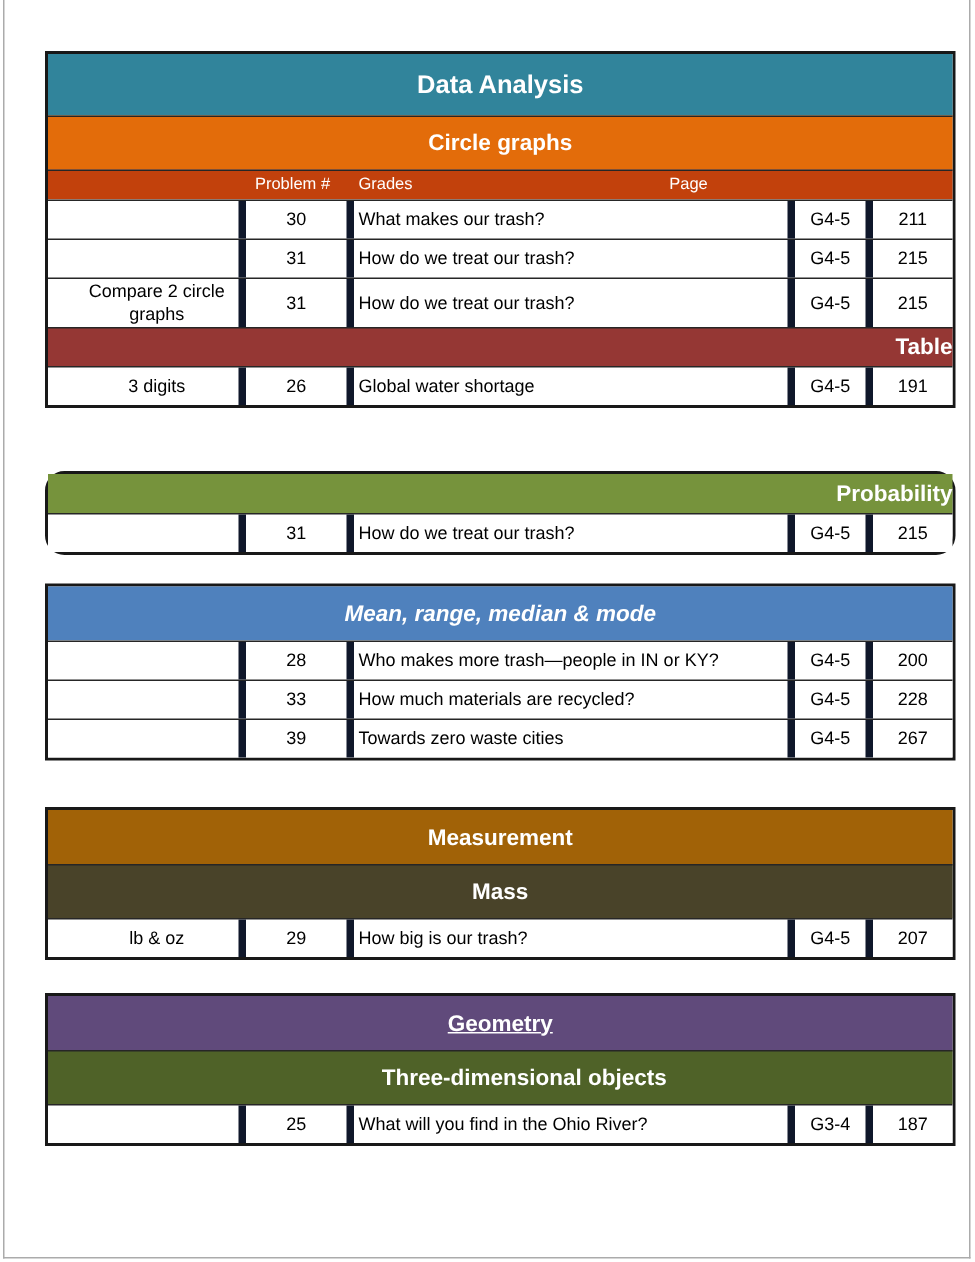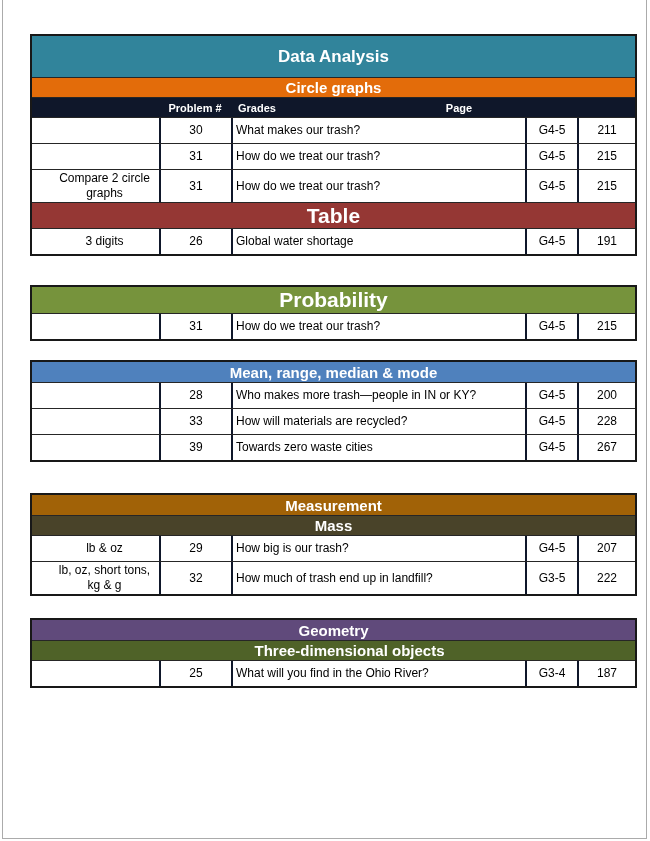--- a/index.html
+++ b/index.html
@@ -33,69 +33,68 @@
     top: 34px;
     width: 607px;
   }
   .table-section {
     border: 2px solid #181818;
     box-sizing: border-box;
     width: 607px;
     background: #ffffff;
   }
   
-  .table-section:nth-of-type(2) { margin-top: 29px; }
+  .table-section:nth-of-type(2) { margin-top: 42px; border-radius: 13px; }
   .table-section:nth-of-type(3) { margin-top: 19px; }
   .table-section:nth-of-type(4) { margin-top: 31px; }
   .table-section:nth-of-type(5) { margin-top: 22px; }
 
   .table-section > div + div { border-top: 1px solid #262626; }
 
   .band {
     display: flex;
     align-items: center;
     justify-content: center;
     color: #ffffff;
     font-weight: bold;
     box-sizing: border-box;
   }
   .band.level1 { height: 41px; font-size: 17px; }
-  .band.level2 { height: 20px; font-size: 15px; }
-  .band.level3 { height: 26px; font-size: 21px; }
+  .band.level2 { height: 36px; font-size: 15px; }
+  .band.level3 { height: 26px; font-size: 15px; justify-content: flex-end; }
 
   .colheader {
     display: flex;
-    background: #0f172a;
+    background: #c2410c;
     color: #ffffff;
-    font-weight: bold;
+    font-weight: normal;
     font-size: 11px;
     height: 20px;
     box-sizing: border-box;
-    align-items: flex-end;
   }
   .colheader .cell { border-left: none; }
 
   .row {
     display: flex;
     min-height: 26px;
     background: #ffffff;
     color: #000000;
     font-size: 12px;
     box-sizing: border-box;
   }
   .cell {
     display: flex;
     align-items: center;
     justify-content: center;
     text-align: center;
     box-sizing: border-box;
     padding: 1px 2px;
     line-height: 1.25;
   }
-  .row .cell + .cell { border-left: 2px solid #0f172a; }
+  .row .cell + .cell { border-left: 5px solid #0f172a; }
   .c0 { width: 127px; padding-left: 20px; }
   .c1 { width: 72px; }
   .c2 { width: 294px; justify-content: flex-start; text-align: left; padding-left: 3px; }
   .colheader .c2 { justify-content: center; text-align: center; }
   .c3 { width: 52px; }
   .c4 { flex: 1; }
 </style>
 </head>
 <body>
 
@@ -153,34 +152,34 @@
         </div>
         <div class="row">
           <div class="cell c0"></div>
           <div class="cell c1">31</div>
           <div class="cell c2">How do we treat our trash?</div>
           <div class="cell c3">G4-5</div>
           <div class="cell c4">215</div>
         </div>
       </div>
       <div class="table-section">
-        <div class="band level2" style="background: rgb(79, 129, 189);">
+        <div class="band level2" style="background: rgb(79, 129, 189); font-style: italic;">
           <span>Mean, range, median &amp; mode</span>
         </div>
         <div class="row">
           <div class="cell c0"></div>
           <div class="cell c1">28</div>
           <div class="cell c2">Who makes more trash—people in IN or KY?</div>
           <div class="cell c3">G4-5</div>
           <div class="cell c4">200</div>
         </div>
         <div class="row">
           <div class="cell c0"></div>
           <div class="cell c1">33</div>
-          <div class="cell c2">How will materials are recycled?</div>
+          <div class="cell c2">How much materials are recycled?</div>
           <div class="cell c3">G4-5</div>
           <div class="cell c4">228</div>
         </div>
         <div class="row">
           <div class="cell c0"></div>
           <div class="cell c1">39</div>
           <div class="cell c2">Towards zero waste cities</div>
           <div class="cell c3">G4-5</div>
           <div class="cell c4">267</div>
         </div>
@@ -192,30 +191,23 @@
         <div class="band level2" style="background: rgb(73, 67, 41);">
           <span>Mass</span>
         </div>
         <div class="row">
           <div class="cell c0">lb &amp; oz</div>
           <div class="cell c1">29</div>
           <div class="cell c2">How big is our trash?</div>
           <div class="cell c3">G4-5</div>
           <div class="cell c4">207</div>
         </div>
-        <div class="row">
-          <div class="cell c0">lb, oz, short tons, kg &amp; g</div>
-          <div class="cell c1">32</div>
-          <div class="cell c2">How much of trash end up in landfill?</div>
-          <div class="cell c3">G3-5</div>
-          <div class="cell c4">222</div>
-        </div>
-      </div>
-      <div class="table-section">
-        <div class="band level2" style="background: rgb(96, 74, 123);">
+      </div>
+      <div class="table-section">
+        <div class="band level2" style="background: rgb(96, 74, 123); text-decoration: underline;">
           <span>Geometry</span>
         </div>
         <div class="band level2" style="background: rgb(79, 98, 40); padding-left: 32px;">
           <span>Three-dimensional objects</span>
         </div>
         <div class="row">
           <div class="cell c0"></div>
           <div class="cell c1">25</div>
           <div class="cell c2">What will you find in the Ohio River?</div>
           <div class="cell c3">G3-4</div>

